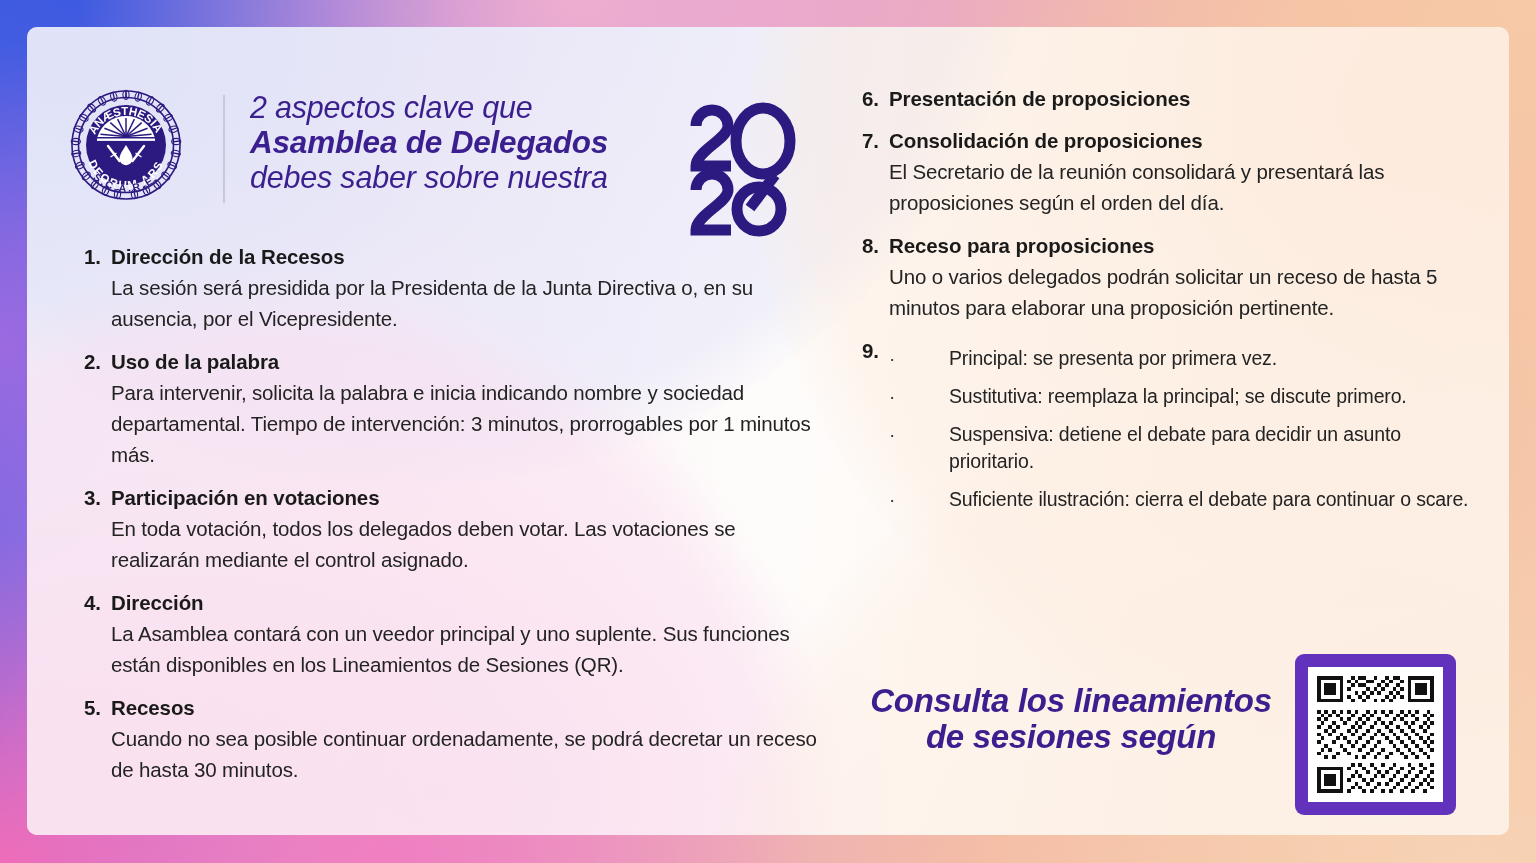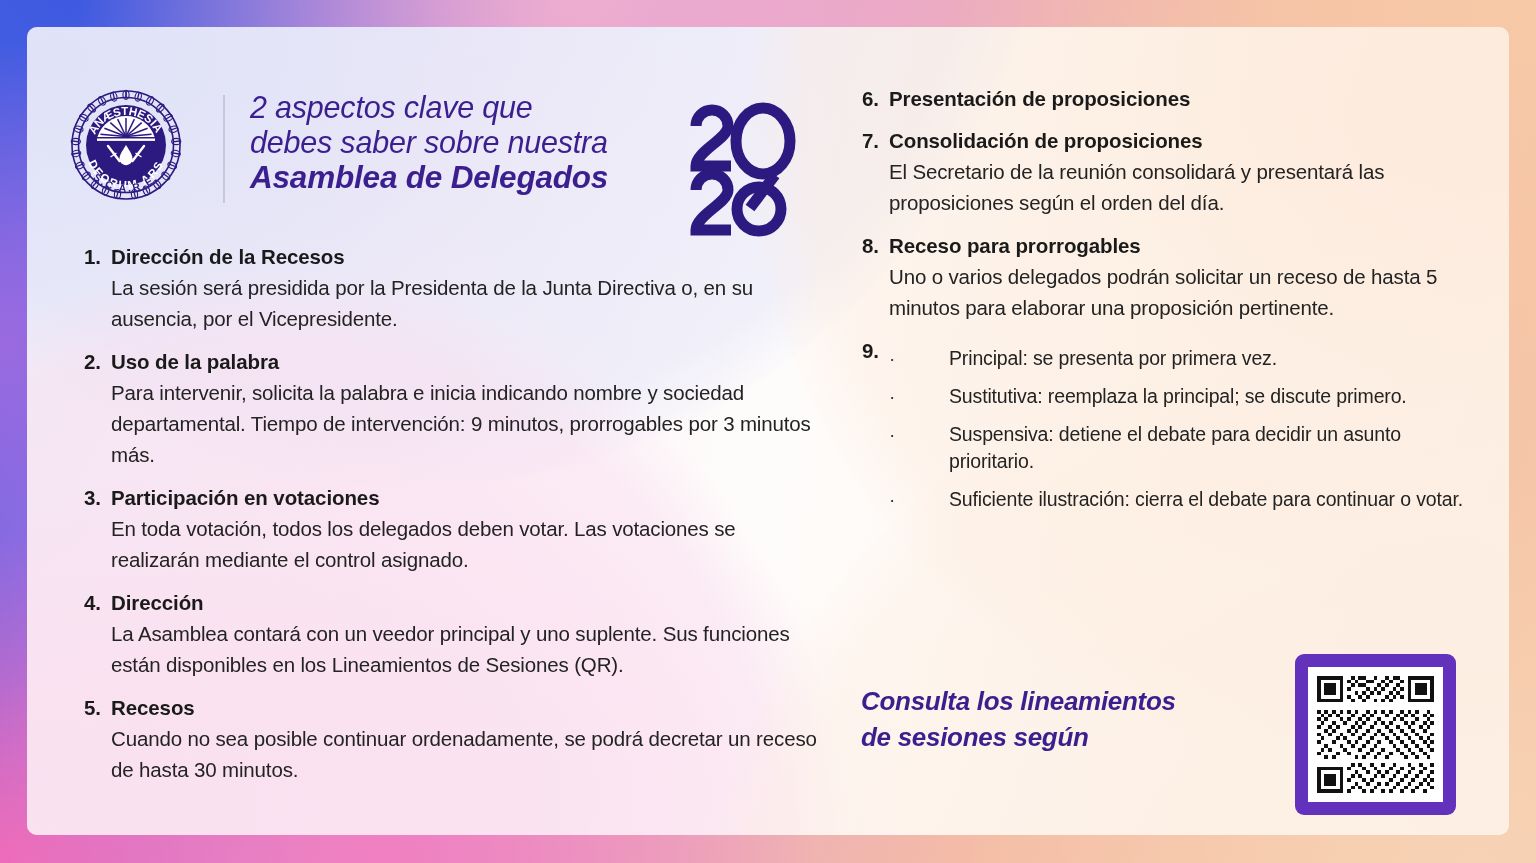--- a/index.html
+++ b/index.html
@@ -168,25 +168,25 @@
     line-height: 27px;
   }
   .sub-text { flex: 1 1 auto; margin-left: 36px; }
 
   
   #cta {
     position: absolute;
     right: 228px;
     bottom: 80px;
     width: 420px;
-    text-align: left;
+    text-align: center;
     font-style: italic;
     font-weight: bold;
     color: #3b1f8f;
-    font-size: 26px;
+    font-size: 33px;
     line-height: 36px;
     letter-spacing: -0.3px;
   }
   #qr-box {
     position: absolute;
     right: 53px;
     bottom: 20px;
     width: 161px;
     height: 161px;
     background: #6332bd;
@@ -329,22 +329,22 @@
 
               <path d="M 64 60 C 59.5 67 57.5 70.5 57.5 73.6 C 57.5 77.4 60.4 80.2 64 80.2 C 67.6 80.2 70.5 77.4 70.5 73.6 C 70.5 70.5 68.5 67 64 60 Z" fill="#ffffff"></path>
             </g>
           </svg>
         </div>
 
         <div id="title-divider"></div>
 
         <div id="title-block">
           <div class="title-line">2 aspectos clave que</div>
+          <div class="title-line bold">Asamblea de Delegados</div>
           <div class="title-line">debes saber sobre nuestra</div>
-          <div class="title-line bold">Asamblea de Delegados</div>
         </div>
 
         <div id="year-logo">
           <svg viewBox="0 0 110 140" width="110" height="140" aria-hidden="true">
             <g fill="none" stroke="#2d1a80" stroke-width="11" stroke-linecap="butt">
 
               <path d="M 9 27 A 16 16 0 1 1 41 27 C 41 40 9 52 9 67 L 44 67"></path>
 
               <ellipse cx="76" cy="42" rx="27" ry="33"></ellipse>
 
@@ -365,21 +365,21 @@
           <div class="item-body">
             <div class="item-title">Dirección de la Recesos</div>
             <div class="item-text">La sesión será presidida por la Presidenta de la Junta Directiva o, en su ausencia, por el Vicepresidente.</div>
           </div>
         </div>
 
         <div class="item">
           <div class="item-num">2.</div>
           <div class="item-body">
             <div class="item-title">Uso de la palabra</div>
-            <div class="item-text">Para intervenir, solicita la palabra e inicia indicando nombre y sociedad departamental. Tiempo de intervención: 9 minutos, prorrogables por 3 minutos más.</div>
+            <div class="item-text">Para intervenir, solicita la palabra e inicia indicando nombre y sociedad departamental. Tiempo de intervención: 3 minutos, prorrogables por 1 minutos más.</div>
           </div>
         </div>
 
         <div class="item">
           <div class="item-num">3.</div>
           <div class="item-body">
             <div class="item-title">Participación en votaciones</div>
             <div class="item-text">En toda votación, todos los delegados deben votar. Las votaciones se realizarán mediante el control asignado.</div>
           </div>
         </div>
@@ -415,21 +415,21 @@
           <div class="item-num">7.</div>
           <div class="item-body">
             <div class="item-title">Consolidación de proposiciones</div>
             <div class="item-text">El Secretario de la reunión consolidará y presentará las proposiciones según el orden del día.</div>
           </div>
         </div>
 
         <div class="item">
           <div class="item-num">8.</div>
           <div class="item-body">
-            <div class="item-title">Receso para prorrogables</div>
+            <div class="item-title">Receso para proposiciones</div>
             <div class="item-text">Uno o varios delegados podrán solicitar un receso de hasta 5 minutos para elaborar una proposición pertinente.</div>
           </div>
         </div>
 
         <div class="item">
           <div class="item-num">9.</div>
           <div class="item-body">
             <div class="sub-list">
               <div class="sub-item">
                 <span class="sub-bullet">·</span>
@@ -438,21 +438,21 @@
               <div class="sub-item">
                 <span class="sub-bullet">·</span>
                 <span class="sub-text">Sustitutiva: reemplaza la principal; se discute primero.</span>
               </div>
               <div class="sub-item">
                 <span class="sub-bullet">·</span>
                 <span class="sub-text">Suspensiva: detiene el debate para decidir un asunto prioritario.</span>
               </div>
               <div class="sub-item">
                 <span class="sub-bullet">·</span>
-                <span class="sub-text">Suficiente ilustración: cierra el debate para continuar o votar.</span>
+                <span class="sub-text">Suficiente ilustración: cierra el debate para continuar o scare.</span>
               </div>
             </div>
           </div>
         </div>
 
       </div>
 
       <div id="cta">
         <div>Consulta los lineamientos</div>
         <div>de sesiones según</div>

